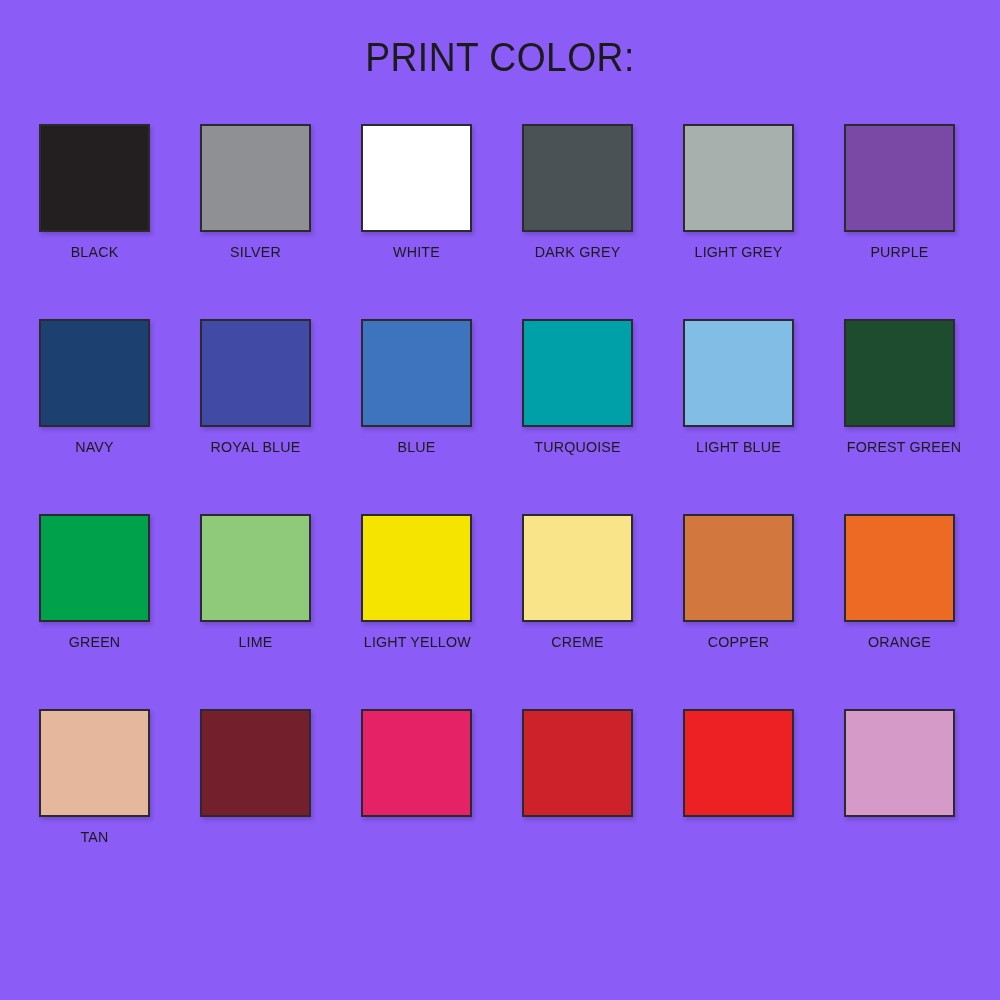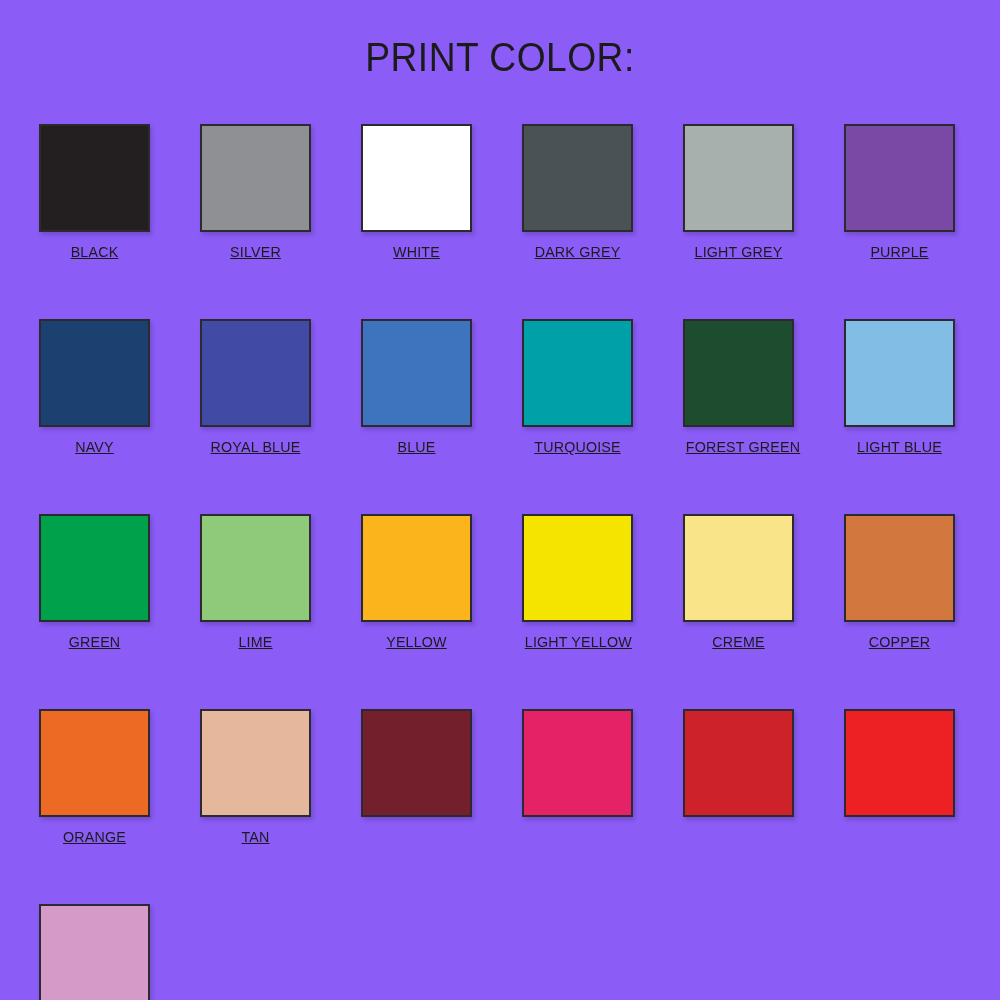--- a/index.html
+++ b/index.html
@@ -40,21 +40,20 @@
     top: 124px;
     left: 39px;
     width: 922px;
     display: grid;
     grid-template-columns: repeat(6, 111px);
     column-gap: 50px;
     row-gap: 58px;
   }
   .cell {
     width: 100px;
-    text-decoration: underline;
   }
   .cell.empty .swatch,
   .cell.empty .label { visibility: hidden; }
   .swatch {
     width: 111px;
     height: 108px;
     box-sizing: border-box;
     border: 2px solid #2b2b2f;
     box-shadow: 2px 3px 4px rgba(0,0,0,0.17);
     background: #ffffff;
@@ -114,38 +113,34 @@
       </div>
       <div class="cell">
         <div class="swatch" title="BLUE" style="background: rgb(62, 116, 189);"></div>
         <div class="label">BLUE</div>
       </div>
       <div class="cell">
         <div class="swatch" title="TURQUOISE" style="background: rgb(0, 160, 168);"></div>
         <div class="label">TURQUOISE</div>
       </div>
       <div class="cell">
+        <div class="swatch" title="LIGHT BLUE" style="background: rgb(129, 189, 228);"></div>
+        <div class="label">LIGHT BLUE</div>
+      </div>
+      <div class="cell">
         <div class="swatch" title="FOREST GREEN" style="background: rgb(30, 76, 47);"></div>
         <div class="label">FOREST GREEN</div>
-      </div>
-      <div class="cell">
-        <div class="swatch" title="LIGHT BLUE" style="background: rgb(129, 189, 228);"></div>
-        <div class="label">LIGHT BLUE</div>
       </div>
       <div class="cell">
         <div class="swatch" title="GREEN" style="background: rgb(0, 161, 75);"></div>
         <div class="label">GREEN</div>
       </div>
       <div class="cell">
         <div class="swatch" title="LIME" style="background: rgb(143, 201, 122);"></div>
         <div class="label">LIME</div>
-      </div>
-      <div class="cell">
-        <div class="swatch" title="YELLOW" style="background: rgb(252, 180, 28);"></div>
-        <div class="label">YELLOW</div>
       </div>
       <div class="cell">
         <div class="swatch" title="LIGHT YELLOW" style="background: rgb(245, 228, 0);"></div>
         <div class="label">LIGHT YELLOW</div>
       </div>
       <div class="cell">
         <div class="swatch" title="CREME" style="background: rgb(249, 228, 137);"></div>
         <div class="label">CREME</div>
       </div>
       <div class="cell">

